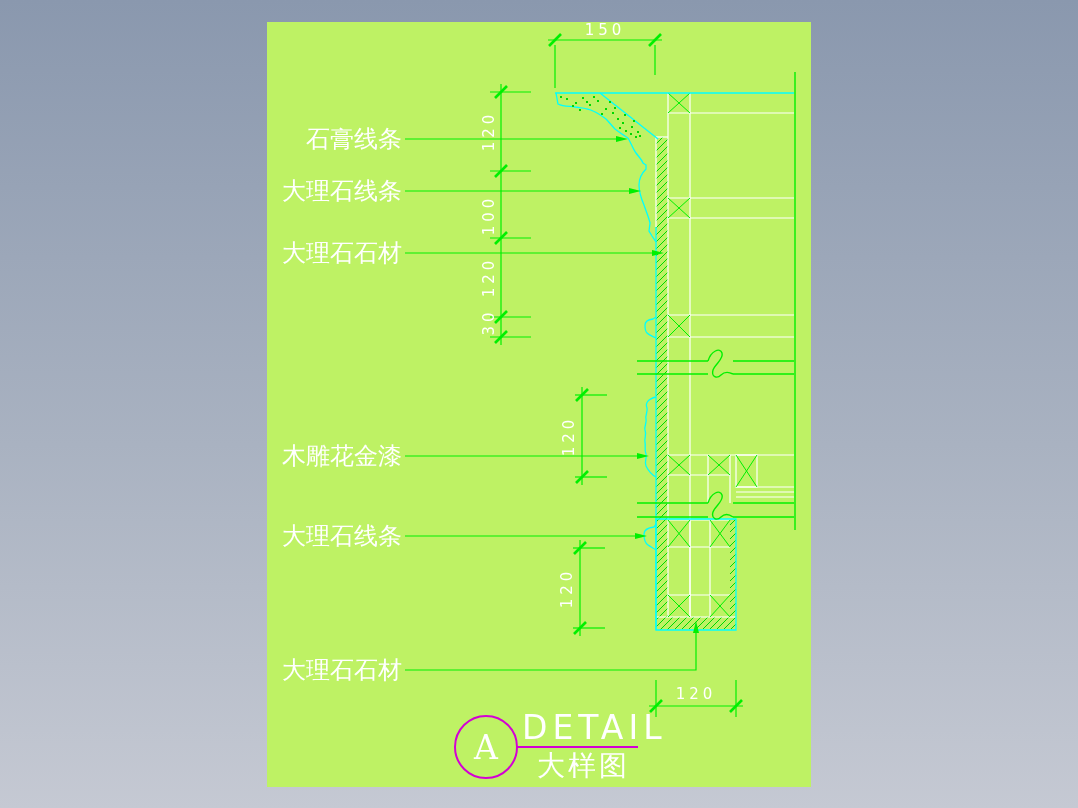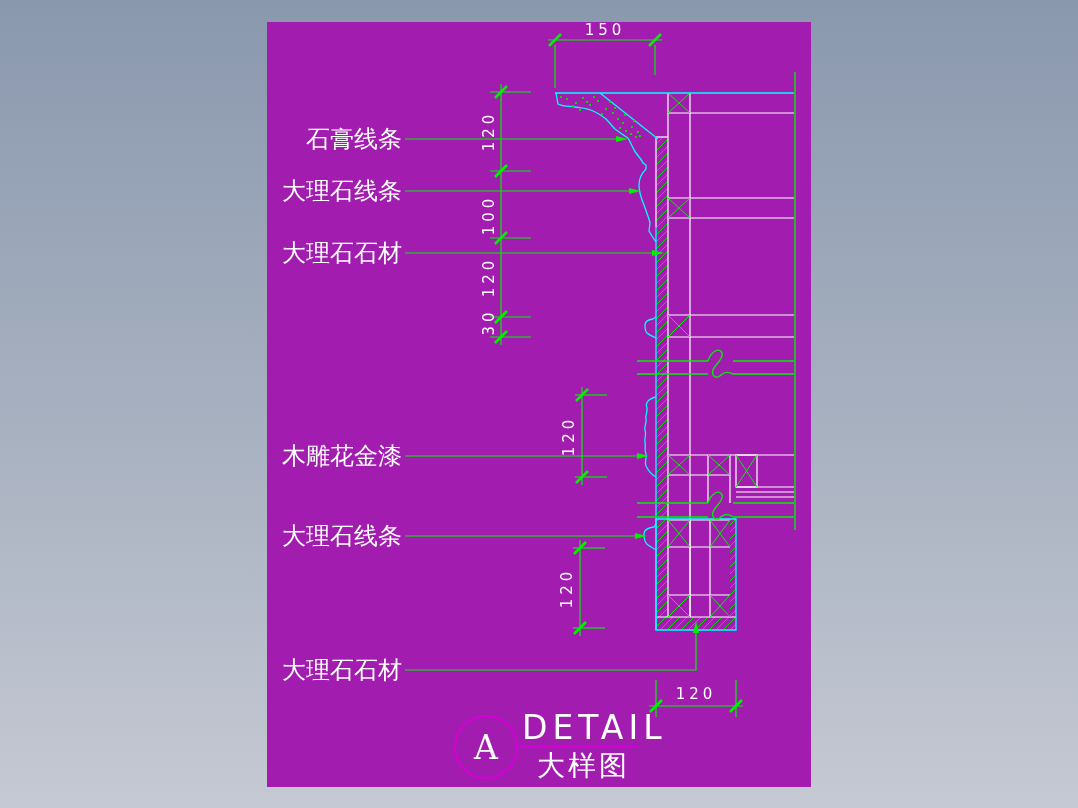--- a/index.html
+++ b/index.html
@@ -3,21 +3,21 @@
 <meta charset="utf-8">
 <style>
   html,body{margin:0;padding:0;}
   body{
     width:1078px;height:808px;position:relative;overflow:hidden;
     background:linear-gradient(180deg,#8a98ae 0%,#a9b2c1 55%,#c5c9d3 100%);
     font-family:"Liberation Sans",sans-serif;
   }
   .canvas{
     position:absolute;left:267px;top:22px;width:544px;height:765px;
-    background:#a21caf;
+    background:#bef264;
   }
   svg{display:block;}
   text{fill:#fff;}
   .cjk{font-family:"Liberation Serif","DejaVu Serif",serif;font-size:24px;}
   .dimtxt{font-family:"DejaVu Sans","Liberation Sans",sans-serif;font-size:15px;letter-spacing:4px;}
   .titletxt{font-family:"DejaVu Sans","Liberation Sans",sans-serif;font-size:33px;letter-spacing:5px;}
   .subtitletxt{font-family:"Liberation Serif","DejaVu Serif",serif;font-size:28px;letter-spacing:3px;}
   .bubbletxt{font-family:"DejaVu Serif","Liberation Serif",serif;font-size:33px;}
 </style>
 </head>

